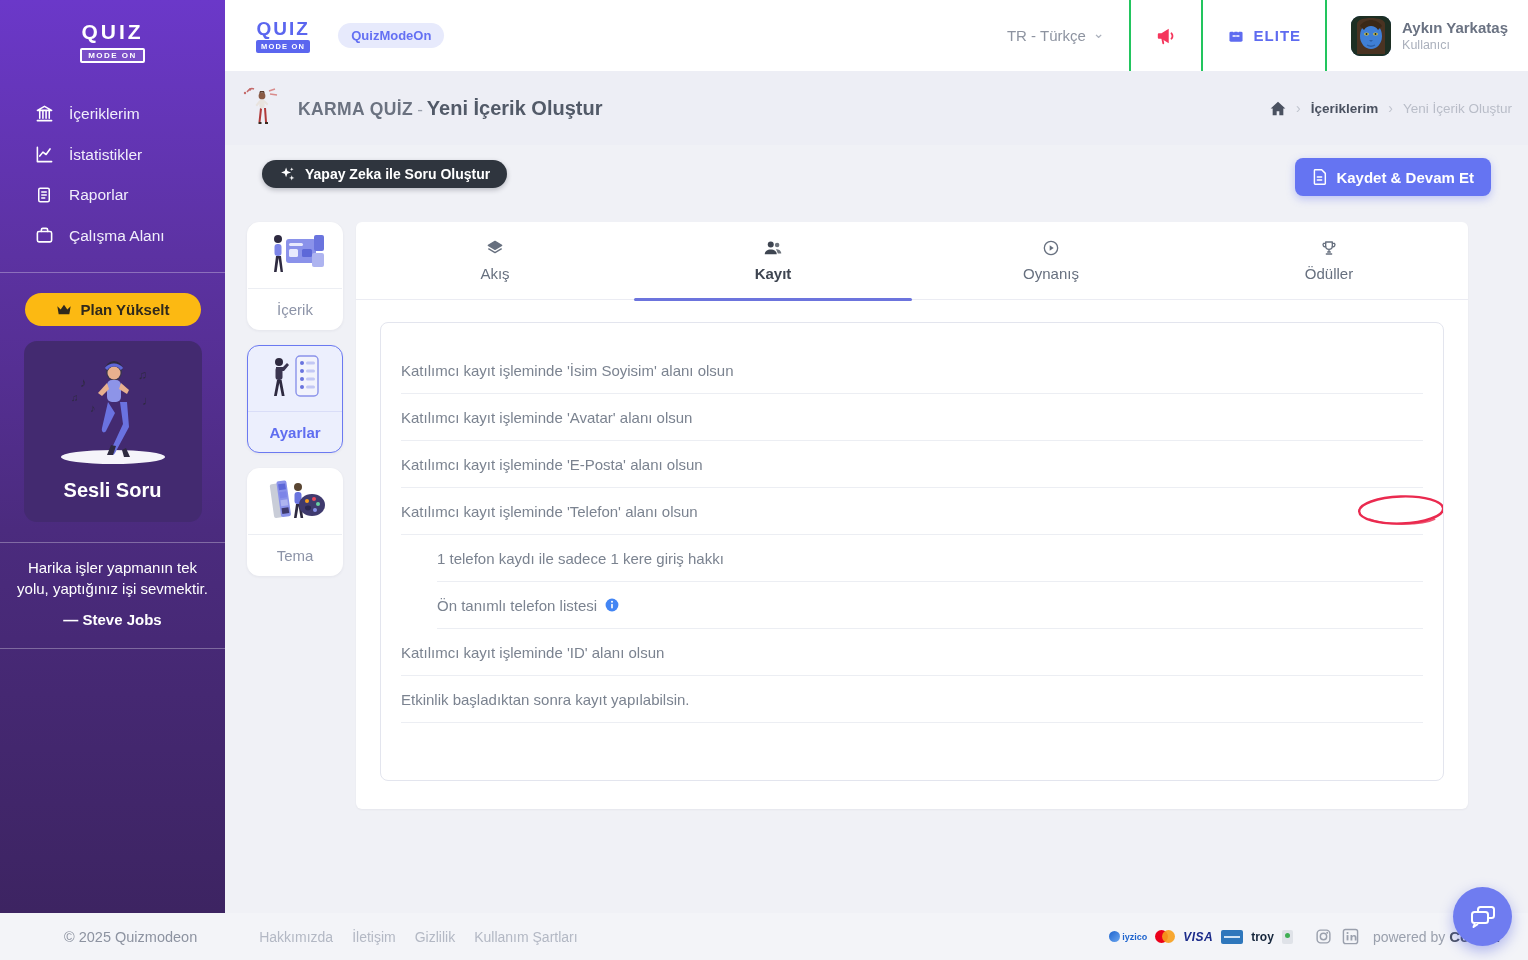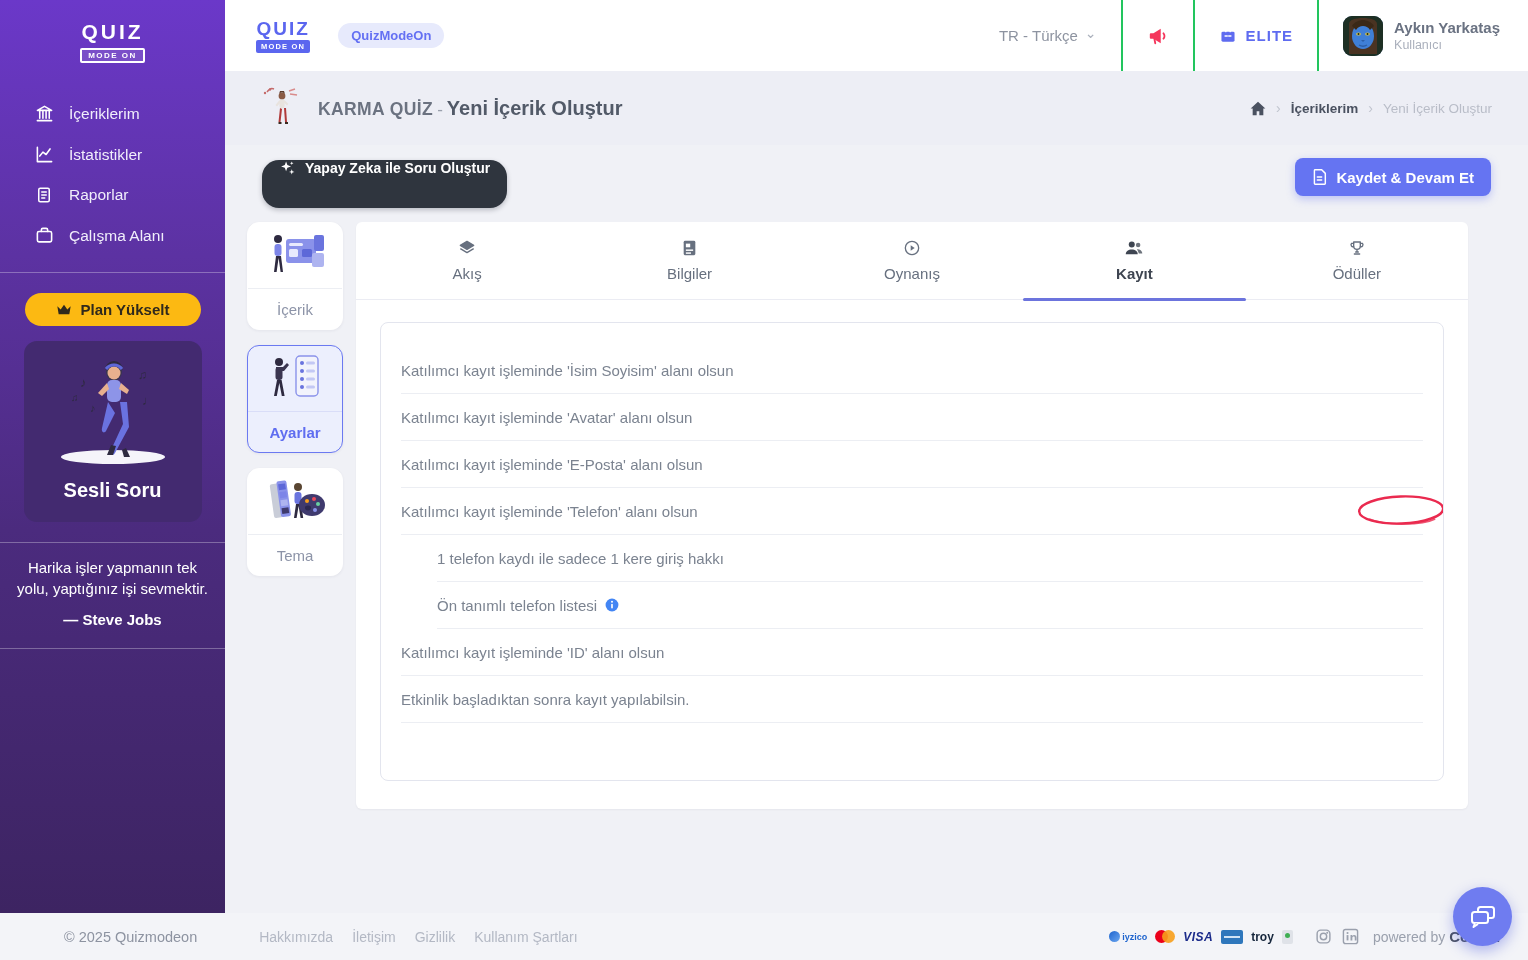--- a/index.html
+++ b/index.html
@@ -41,41 +41,41 @@
   .h-logo .badge { margin-top:2px; background:#5b66ef; color:#fff; font-size:7.5px; font-weight:800; letter-spacing:1.2px;
     padding:2px 5px; border-radius:2px; }
   .ws-chip { margin-left:28px; background:#e7eafc; color:#6470f3; font-size:13px; font-weight:700;
     padding:5px 13px; border-radius:13px; cursor:pointer; }
   .h-right { margin-left:auto; display:flex; align-items:stretch; height:100%; }
   .h-item { display:flex; align-items:center; padding:0 24px; border-left:2px solid #22c55e; cursor:pointer; }
   .h-item:first-child { border-left:none; }
   .lang { color:#8d93a0; font-size:15px; display:flex; align-items:center; gap:7px; }
   .chev:after { content:'⌄'; color:#aab0bc; font-size:14px; line-height:0; position:relative; top:-3px; }
   .elite { display:flex; align-items:center; gap:9px; color:#5e6bf0; font-size:15px; font-weight:800; letter-spacing:1px; }
-  .user-box { display:flex; gap:11px; padding-right:28px; }
+  .user-box { display:flex; gap:11px; padding-right:20px; }
   .avatar { width:40px; height:40px; border-radius:9px; overflow:hidden; background:#274b7a; }
   .user-name { font-size:15px; font-weight:600; color:#6a7282; line-height:1.25; }
   .user-role { font-size:12.5px; color:#aab0bc; }
 
   
   .page-header { position:absolute; left:225px; top:71px; right:0; height:74px; background:#edeef5;
-    display:flex; align-items:center; justify-content:space-between; padding:0 36px; z-index:3; }
+    display:flex; align-items:center; justify-content:space-between; padding:0 16px; z-index:3; }
   .ph-left { display:flex; align-items:center; gap:17px; }
   .ph-quiz { font-size:17.5px; font-weight:600; color:#6b7280; letter-spacing:.4px; }
   .ph-dash { color:#9aa0ad; font-size:17px; margin:0 4px; }
   .ph-title { font-size:20px; font-weight:700; color:#525a68; }
   .crumbs { display:flex; align-items:center; gap:10px; font-size:13.5px; }
   .crumb-sep:before { content:'›'; color:#c0c4cе; color:#c0c4ce; font-size:14px; }
   .crumb-strong { color:#4a5160; font-weight:700; cursor:pointer; }
   .crumb-muted { color:#b9bdc8; }
 
   
   .content { position:absolute; left:225px; top:145px; right:0; bottom:47px; background:#f0f1f6; z-index:2; }
-  .ai-btn { position:absolute; left:37px; top:15px; height:48px; background:#2f353e; border-radius:17px;
-    display:flex; gap:9px; padding:0 17px; color:#fff; font-size:14px; font-weight:700; cursor:pointer;
+  .ai-btn { position:absolute; left:37px; top:15px; height:28px; background:#2f353e; border-radius:17px;
+    display:flex; align-items:center; gap:9px; padding:0 17px; color:#fff; font-size:14px; font-weight:700; cursor:pointer;
     box-shadow:0 2px 5px rgba(20,25,40,.25); }
   .save-btn { position:absolute; right:37px; top:13px; height:38px; background:#6574f2; border-radius:8px;
     display:flex; align-items:center; gap:9px; padding:0 17px; color:#fff; font-size:15px; font-weight:700; cursor:pointer;
     box-shadow:0 3px 8px rgba(90,105,240,.35); }
 
   .side-tabs { position:absolute; left:22px; top:77px; width:96px; display:flex; flex-direction:column; gap:15px; }
   .stab { background:#fff; border:1px solid #fff; border-radius:12px; overflow:hidden; cursor:pointer;
     box-shadow:0 1px 3px rgba(30,30,60,.06); }
   .stab .pic { height:66px; display:flex; align-items:center; justify-content:center; border-bottom:1px solid #eceef3; }
   .stab .lbl { height:40px; display:flex; align-items:center; justify-content:center; font-size:15px; color:#8d94a8; }
@@ -402,50 +402,39 @@
     <div class="tabbar">
       <div class="tab">
         <span class="ticon">
           <svg width="16" height="16" viewBox="0 0 24 24" fill="none" stroke="#67707f" stroke-width="2" stroke-linejoin="round">
               <path d="M12 2l10 6-10 6L2 8z" fill="#67707f"></path>
               <path d="M2 13l10 6 10-6"></path>
             </svg>
         </span>
         <span>Akış</span>
       </div>
-      <div class="tab">
-        <span class="ticon">
-          <svg width="15" height="16" viewBox="0 0 20 22" fill="#67707f">
-              <rect x="2" y="1" width="16" height="20" rx="2"></rect>
-              <rect x="5" y="5" width="6" height="5" fill="#fff"></rect>
-              <rect x="5" y="13" width="10" height="2" fill="#fff"></rect>
-              <rect x="5" y="17" width="7" height="2" fill="#fff"></rect>
-            </svg>
-        </span>
-        <span>Bilgiler</span>
-      </div>
-      <div class="tab">
-        <span class="ticon">
-          <svg width="16" height="16" viewBox="0 0 24 24" fill="none" stroke="#67707f" stroke-width="2">
-              <circle cx="12" cy="12" r="10"></circle>
-              <path d="M10 8l6 4-6 4z" fill="#67707f" stroke="none"></path>
-            </svg>
-        </span>
-        <span>Oynanış</span>
-      </div>
       <div class="tab active">
         <span class="ticon">
           <svg width="18" height="15" viewBox="0 0 24 20" fill="#3e4551">
               <circle cx="9" cy="6" r="4"></circle>
               <path d="M1 19c0-4 3.5-6.5 8-6.5S17 15 17 19z"></path>
               <circle cx="17.5" cy="6.5" r="3" opacity=".75"></circle>
               <path d="M16 12c3.8.2 7 2.6 7 6h-4.5" opacity=".75"></path>
             </svg>
         </span>
         <span>Kayıt</span>
+      </div>
+      <div class="tab">
+        <span class="ticon">
+          <svg width="16" height="16" viewBox="0 0 24 24" fill="none" stroke="#67707f" stroke-width="2">
+              <circle cx="12" cy="12" r="10"></circle>
+              <path d="M10 8l6 4-6 4z" fill="#67707f" stroke="none"></path>
+            </svg>
+        </span>
+        <span>Oynanış</span>
       </div>
       <div class="tab">
         <span class="ticon">
           <svg width="16" height="16" viewBox="0 0 24 24" fill="none" stroke="#67707f" stroke-width="2" stroke-linecap="round" stroke-linejoin="round">
               <path d="M7 3h10v6a5 5 0 0 1-10 0z"></path>
               <path d="M7 5H4a3 3 0 0 0 3 5M17 5h3a3 3 0 0 1-3 5M12 14v4M8 21h8M10 18h4"></path>
             </svg>
         </span>
         <span>Ödüller</span>
       </div>

